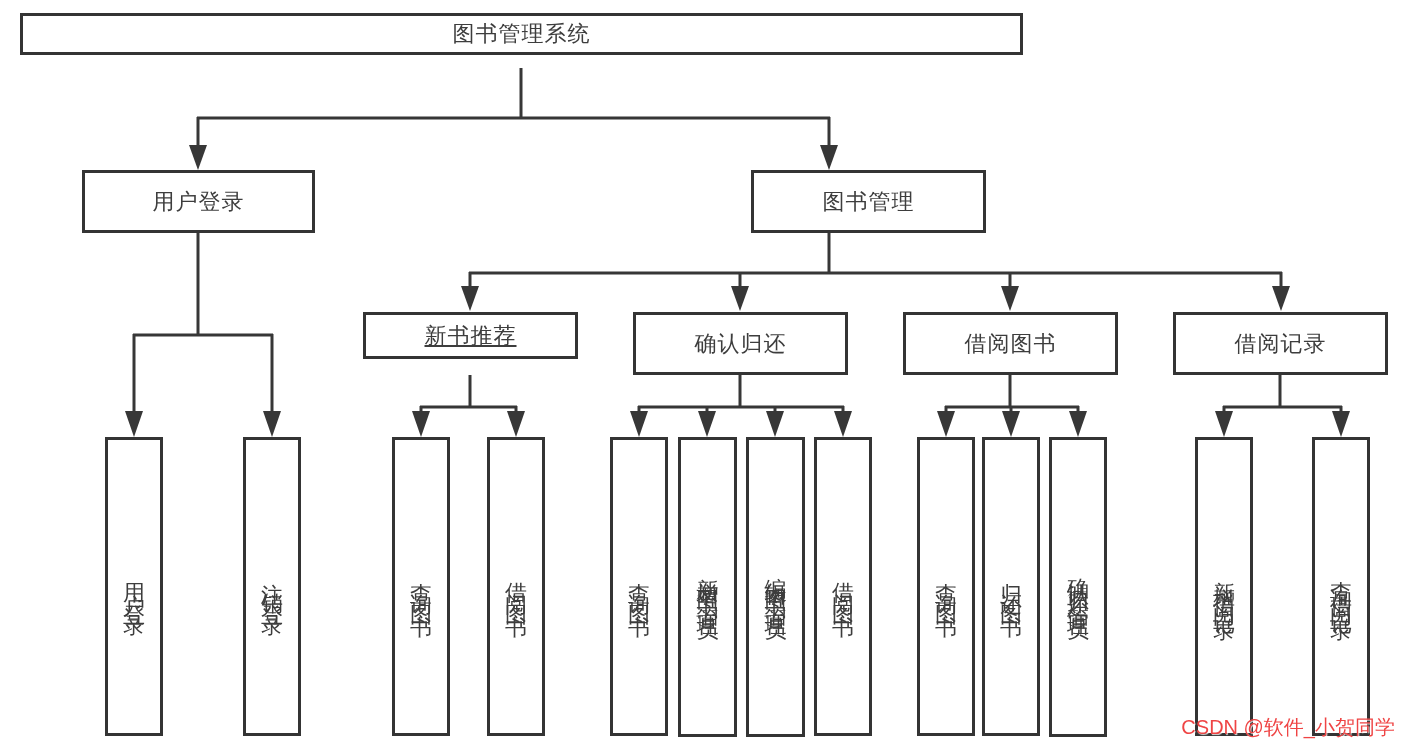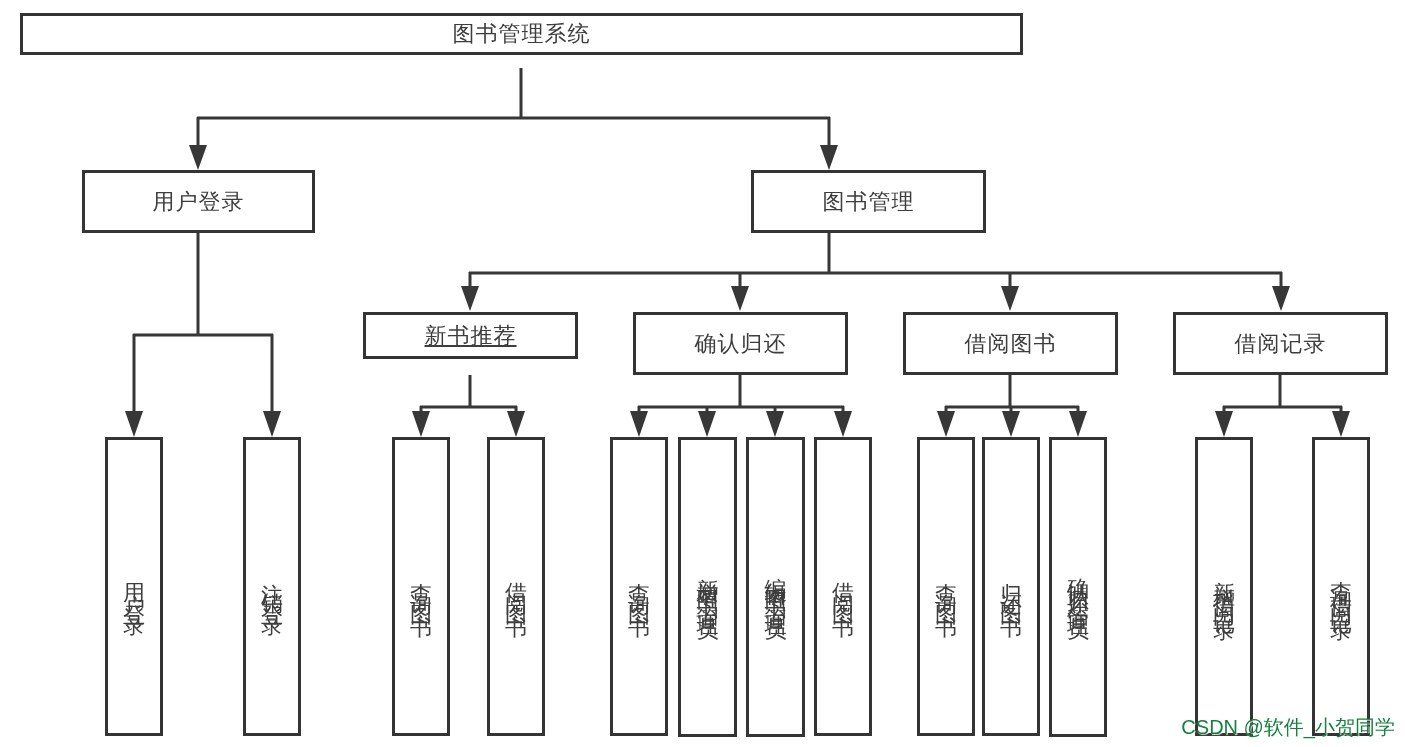--- a/index.html
+++ b/index.html
@@ -47,21 +47,21 @@
     white-space: nowrap;
   }
   .sp-wide span  { letter-spacing: 11px; }
   .sp-mid span   { letter-spacing: 8px; }
   .sp-tight span { letter-spacing: 6px; }
   .watermark {
     position: absolute;
     right: 10px;
     top: 714px;
     font-size: 20px;
-    color: #15803d;
+    color: #ef4444;
     text-shadow: 1px 1px 1px rgba(255,255,255,0.85);
     white-space: nowrap;
   }
 </style>
 </head>
 <body>
 
 <div class="stage">
 
   <svg class="connectors" viewBox="0 0 1405 747">

